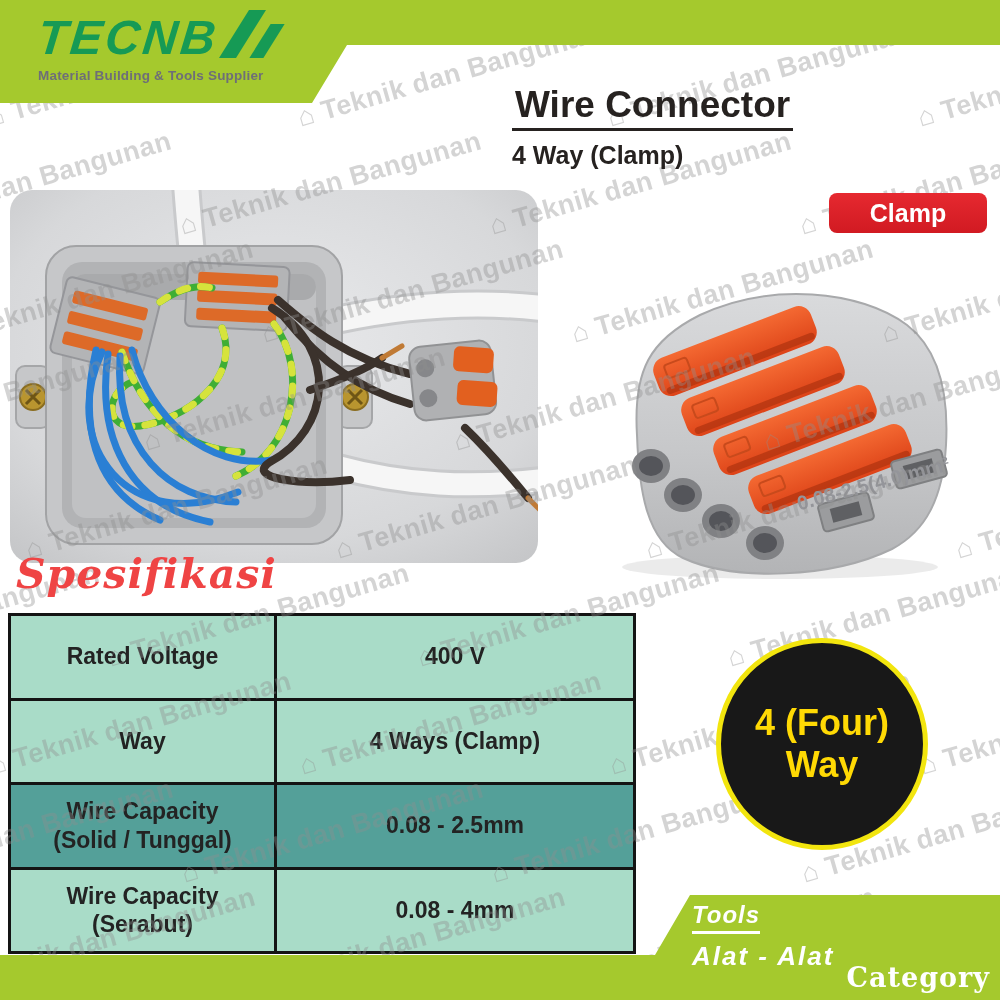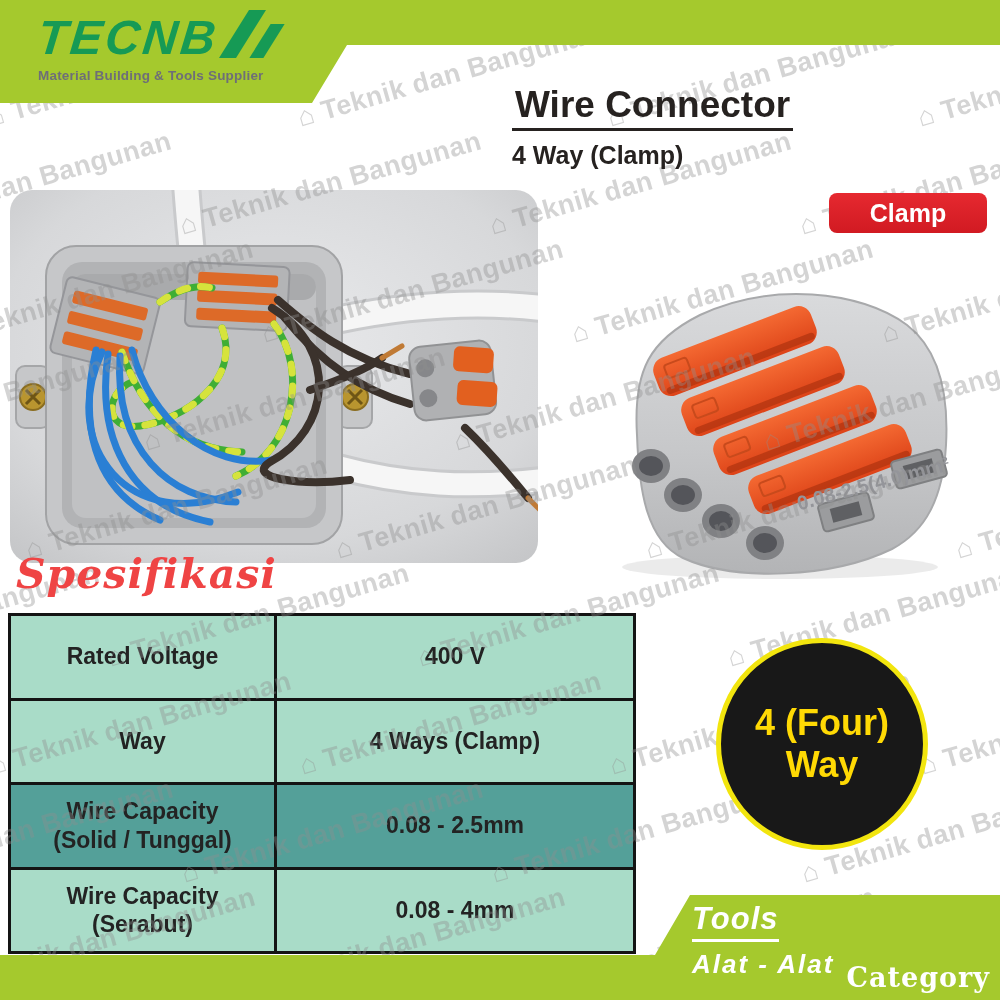--- a/index.html
+++ b/index.html
@@ -62,21 +62,21 @@
   .way-circle{
     position:absolute;left:716px;top:638px;width:212px;height:212px;z-index:3;
     background:#181818;border:5px solid #f2e50e;border-radius:50%;box-sizing:border-box;
     display:flex;flex-direction:column;align-items:center;justify-content:center;gap:6px;
   }
   .way-circle span{color:#ffd904;font-size:36px;font-weight:bold;line-height:1;}
   
   .bottom-banner{position:absolute;left:0;top:895px;z-index:3;}
   .category-block{position:absolute;left:692px;top:901px;z-index:4;}
   .category-title{
-    display:inline-block;color:#ffffff;font-size:31px;font-weight:bold;letter-spacing:1px;
+    display:inline-block;color:#ffffff;font-size:24px;font-weight:bold;letter-spacing:1px;
     border-bottom:3px solid #ffffff;padding-bottom:2px;font-style:italic;
   }
   .category-subtitle{color:#ffffff;font-size:26px;font-weight:bold;letter-spacing:2px;margin-top:7px;font-style:italic;}
   .category-corner{
     position:absolute;right:10px;top:962px;z-index:4;color:#ffffff;
     font-family:"DejaVu Serif", serif;font-weight:bold;font-size:27px;letter-spacing:1px;
   }
   
   #watermarks{position:absolute;inset:0;z-index:2;pointer-events:none;overflow:hidden;}
   .wm-tile{

